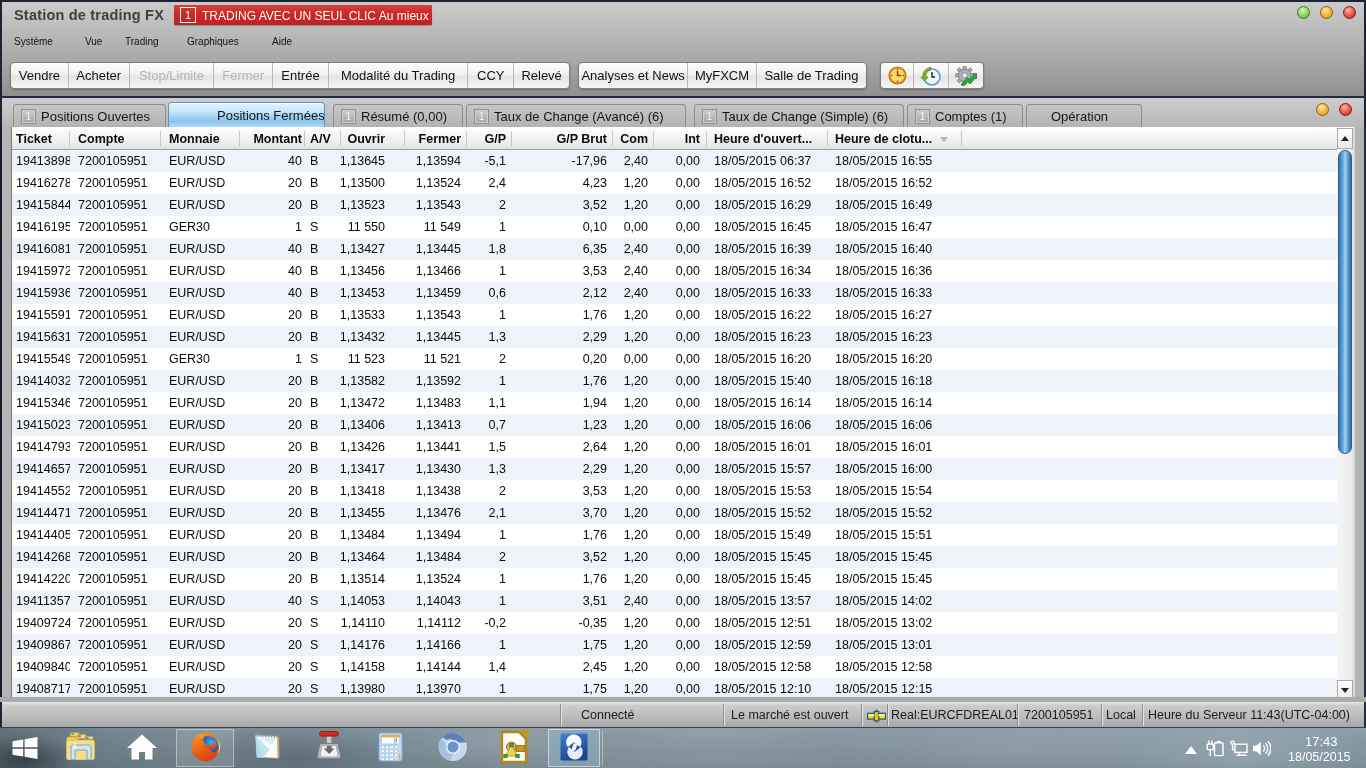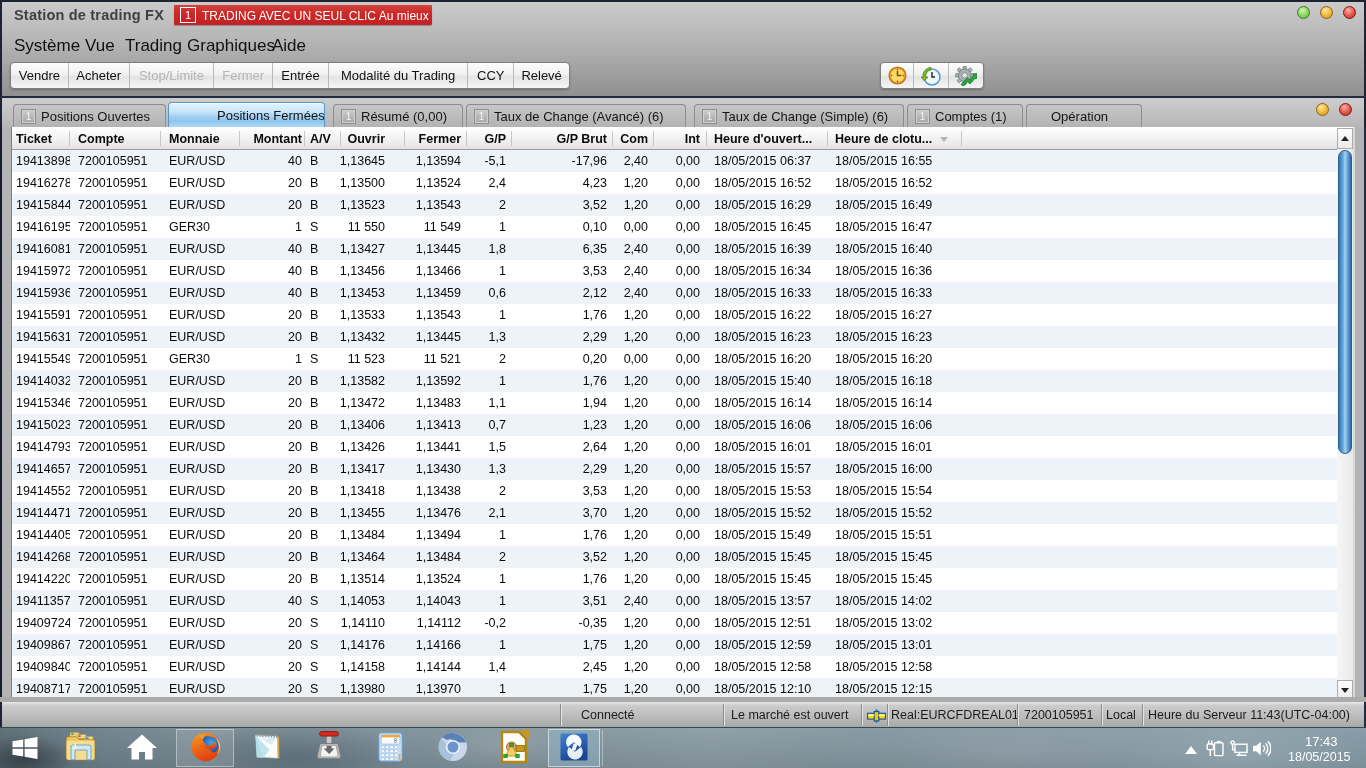--- a/index.html
+++ b/index.html
@@ -10,21 +10,21 @@
 #chrome { left:0; top:0; width:1366px; height:96px;
   background:linear-gradient(#cbcbcb, #b3b3b3 45%, #909090);
   border-top:2px solid #1c2433; border-left:2px solid #1c2433; border-right:2px solid #1c2433; }
 #title { left:14px; top:7px; font-size:14.5px; font-weight:bold; color:#404040; letter-spacing:0.2px;}
 #banner { left:174px; top:5px; width:258px; height:20px; border-radius:1px;
   background:linear-gradient(#d7413c,#cb2a28 40%,#c22125 100%);
   box-shadow:0 1px 1px rgba(0,0,0,.25); }
 #banner .sq { position:absolute; left:6px; top:2px; width:16px; height:16px; border:1.5px solid #fff;
   color:#fff; font-size:11px; text-align:center; line-height:14px; }
 #banner .tx { position:absolute; left:28px; top:3.5px; color:#fff; font-size:12px; white-space:nowrap; }
-.menu { top:36px; font-size:17px; color:#111; }
+.menu { top:36px; font-size:10px; color:#111; }
 .circ { width:13px; height:13px; border-radius:50%; }
 .circ.g { background:radial-gradient(circle at 40% 30%, #d2f5b2, #8bd35c 55%, #5faa2e); border:1px solid #3c7a1e; }
 .circ.o { background:radial-gradient(circle at 40% 30%, #ffe8a0, #f0b436 55%, #d3922a); border:1px solid #8a6212; }
 .circ.r { background:radial-gradient(circle at 40% 30%, #ffb0a8, #e35348 55%, #c22a20); border:1px solid #7d1a12; }
 
 
 .tbgrp { top:62px; height:27px; border:1px solid #7e7e7e; border-radius:4px;
   background:linear-gradient(#fdfdfd,#f1f1f1 45%,#e4e4e4 55%,#f6f6f6);
   box-shadow:0 1px 2px rgba(0,0,0,.25); display:flex; }
 .tbgrp .bt { height:100%; display:flex; align-items:center; justify-content:center;
@@ -132,20 +132,25 @@
   <div class="tbgrp abs" style="left:10px; width:560px;">
     <div class="bt" style="width:58px;">Vendre</div>
     <div class="bt" style="width:61px;">Acheter</div>
     <div class="bt dis" style="width:85px;">Stop/Limite</div>
     <div class="bt dis" style="width:59px;">Fermer</div>
     <div class="bt" style="width:56px;">Entrée</div>
     <div class="bt" style="width:140px;">Modalité du Trading</div>
     <div class="bt" style="width:46px;">CCY</div>
     <div class="bt" style="width:55px;">Relevé</div>
   </div>
+  <div class="tbgrp abs" style="left:578px; width:289px;">
+    <div class="bt" style="width:110px;">Analyses et News</div>
+    <div class="bt" style="width:69px;">MyFXCM</div>
+    <div class="bt" style="width:110px;">Salle de Trading</div>
+  </div>
   <div class="tbgrp abs" style="left:880px; width:104px;">
     <div class="bt" style="width:34px;">
         <svg width="19" height="19" viewBox="0 0 19 19">
 <circle cx="9.5" cy="9.5" r="8.2" fill="#f9c73c" stroke="#c9761c" stroke-width="1.8"></circle>
 <circle cx="9.5" cy="9.5" r="6.2" fill="#fbd96a"></circle>
 <path d="M9.5 5 V9.5 H13.4" stroke="#8a4a10" stroke-width="1.6" fill="none"></path>
 <circle cx="9.5" cy="3.6" r=".8" fill="#8a4a10"></circle>
           <circle cx="9.5" cy="15.4" r=".8" fill="#8a4a10"></circle>
 <circle cx="3.6" cy="9.5" r=".8" fill="#8a4a10"></circle>
           <circle cx="15.4" cy="9.5" r=".8" fill="#8a4a10"></circle>

